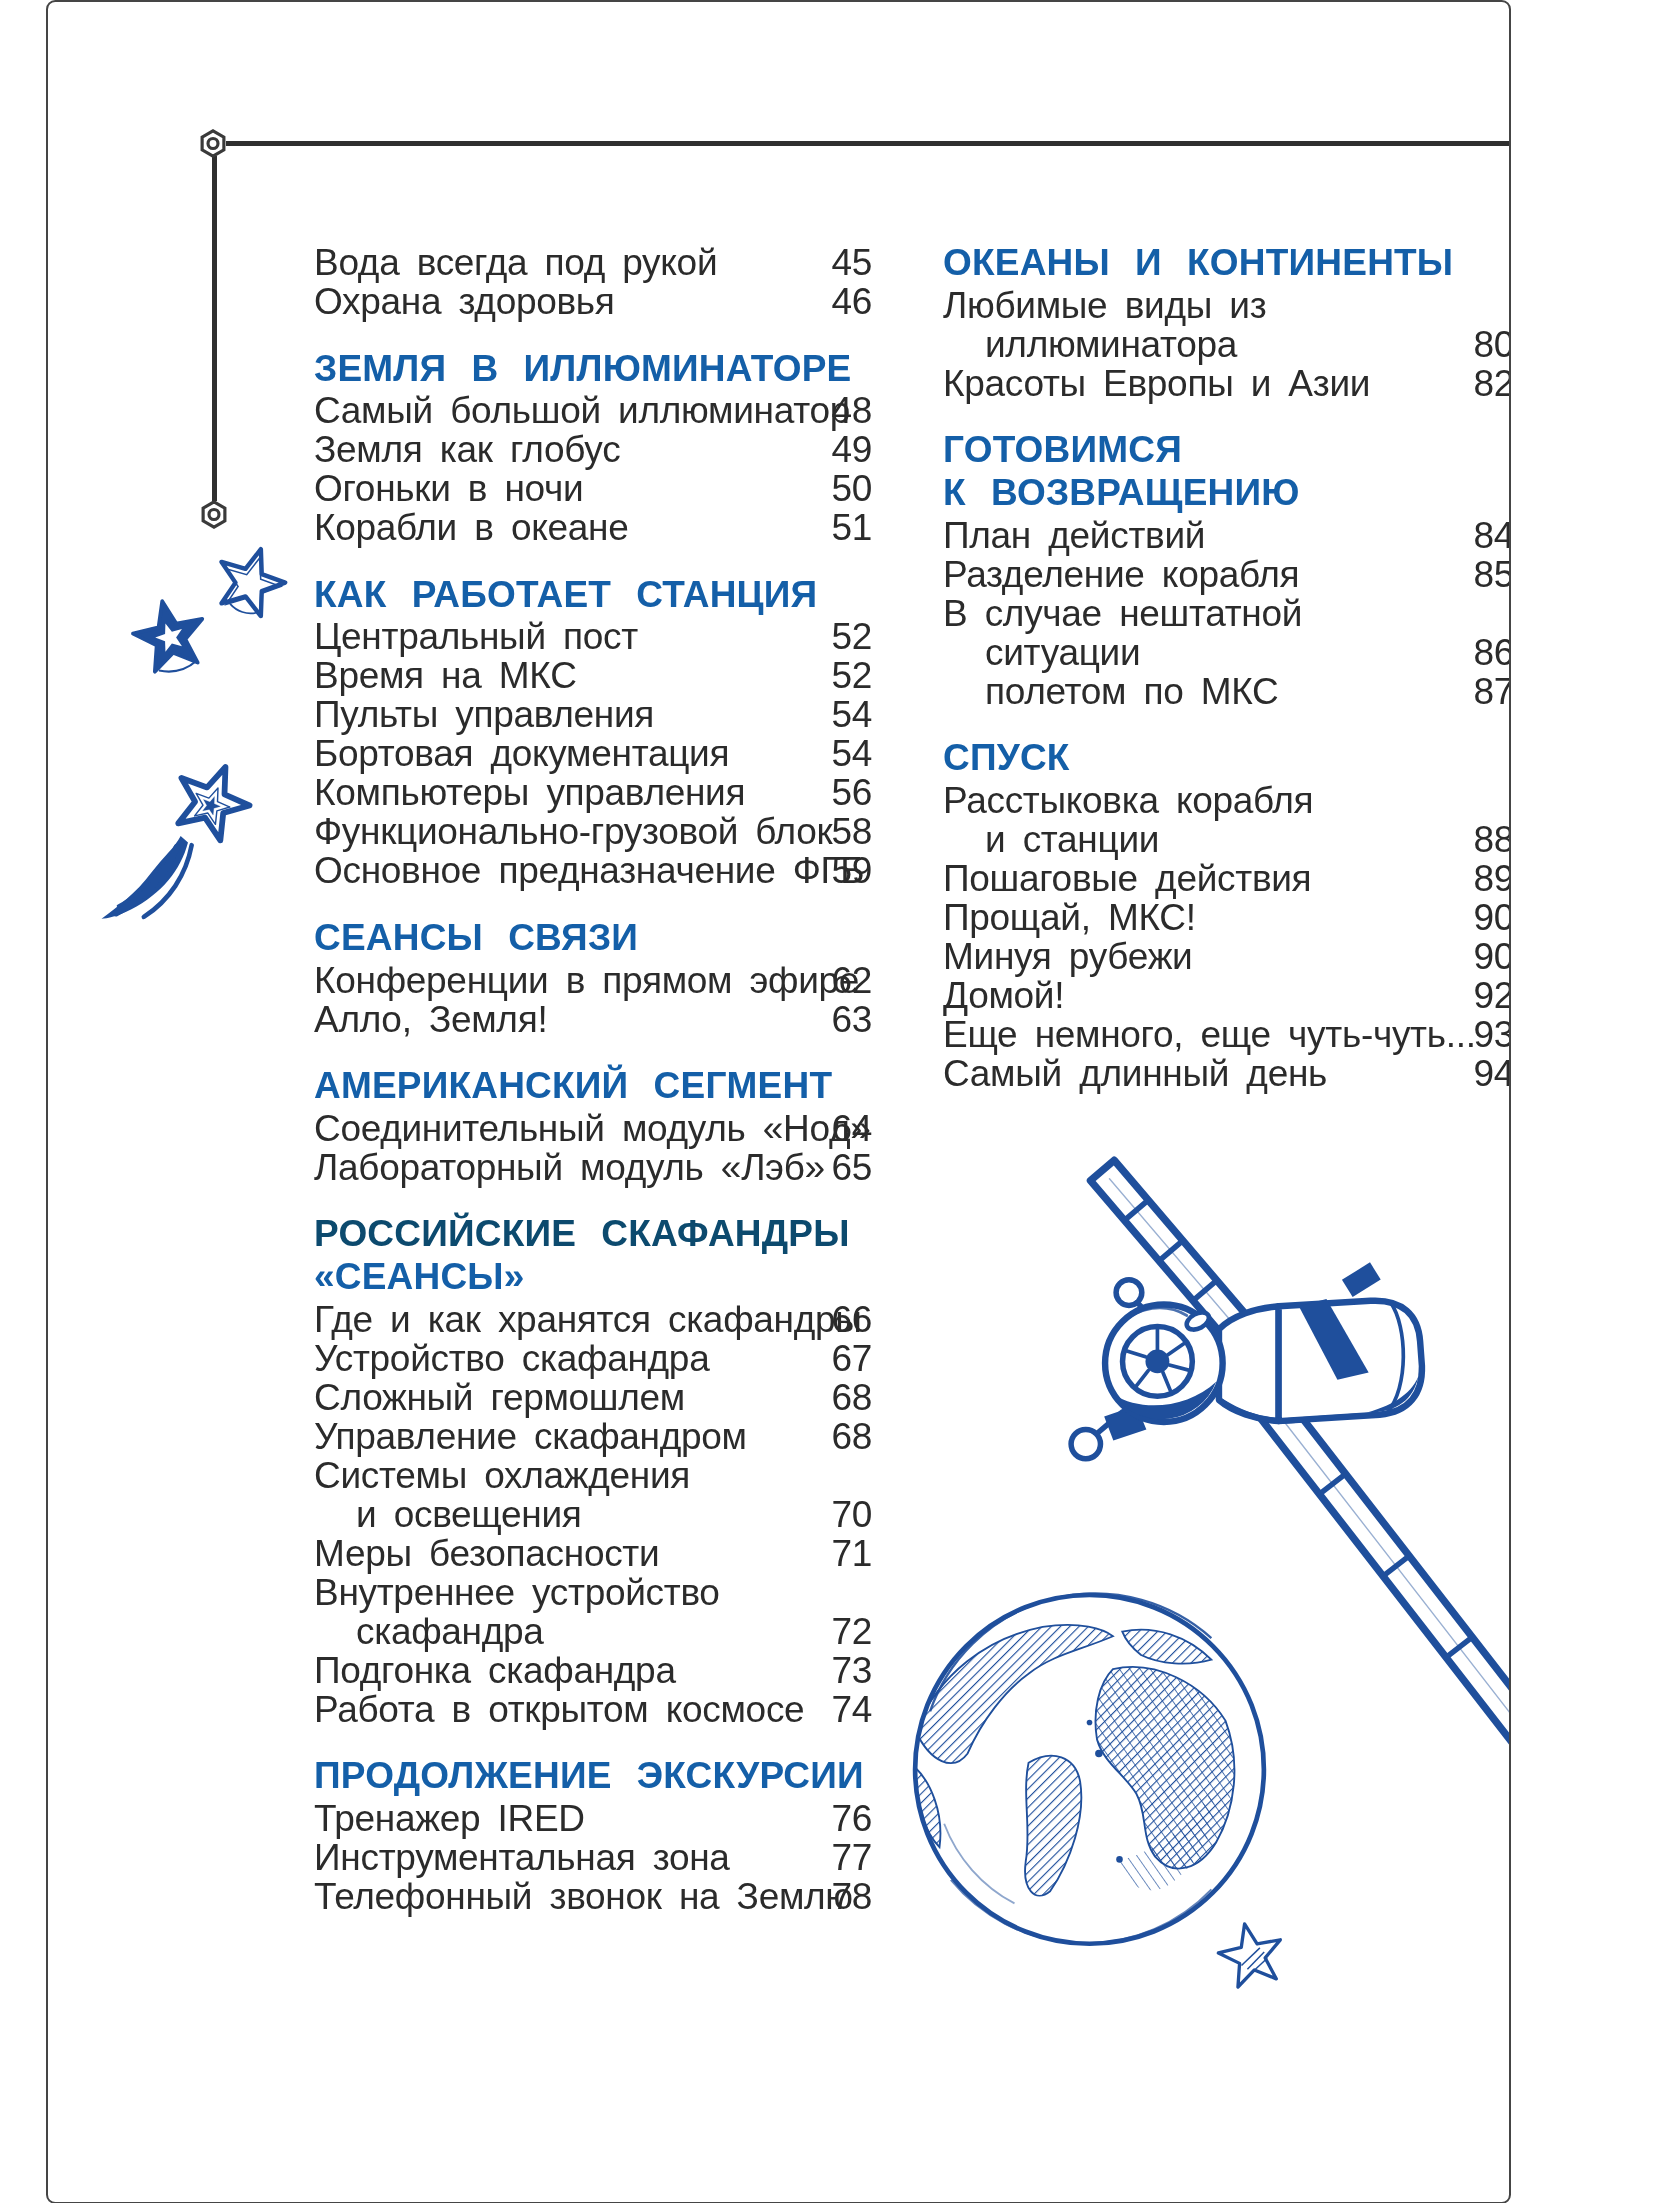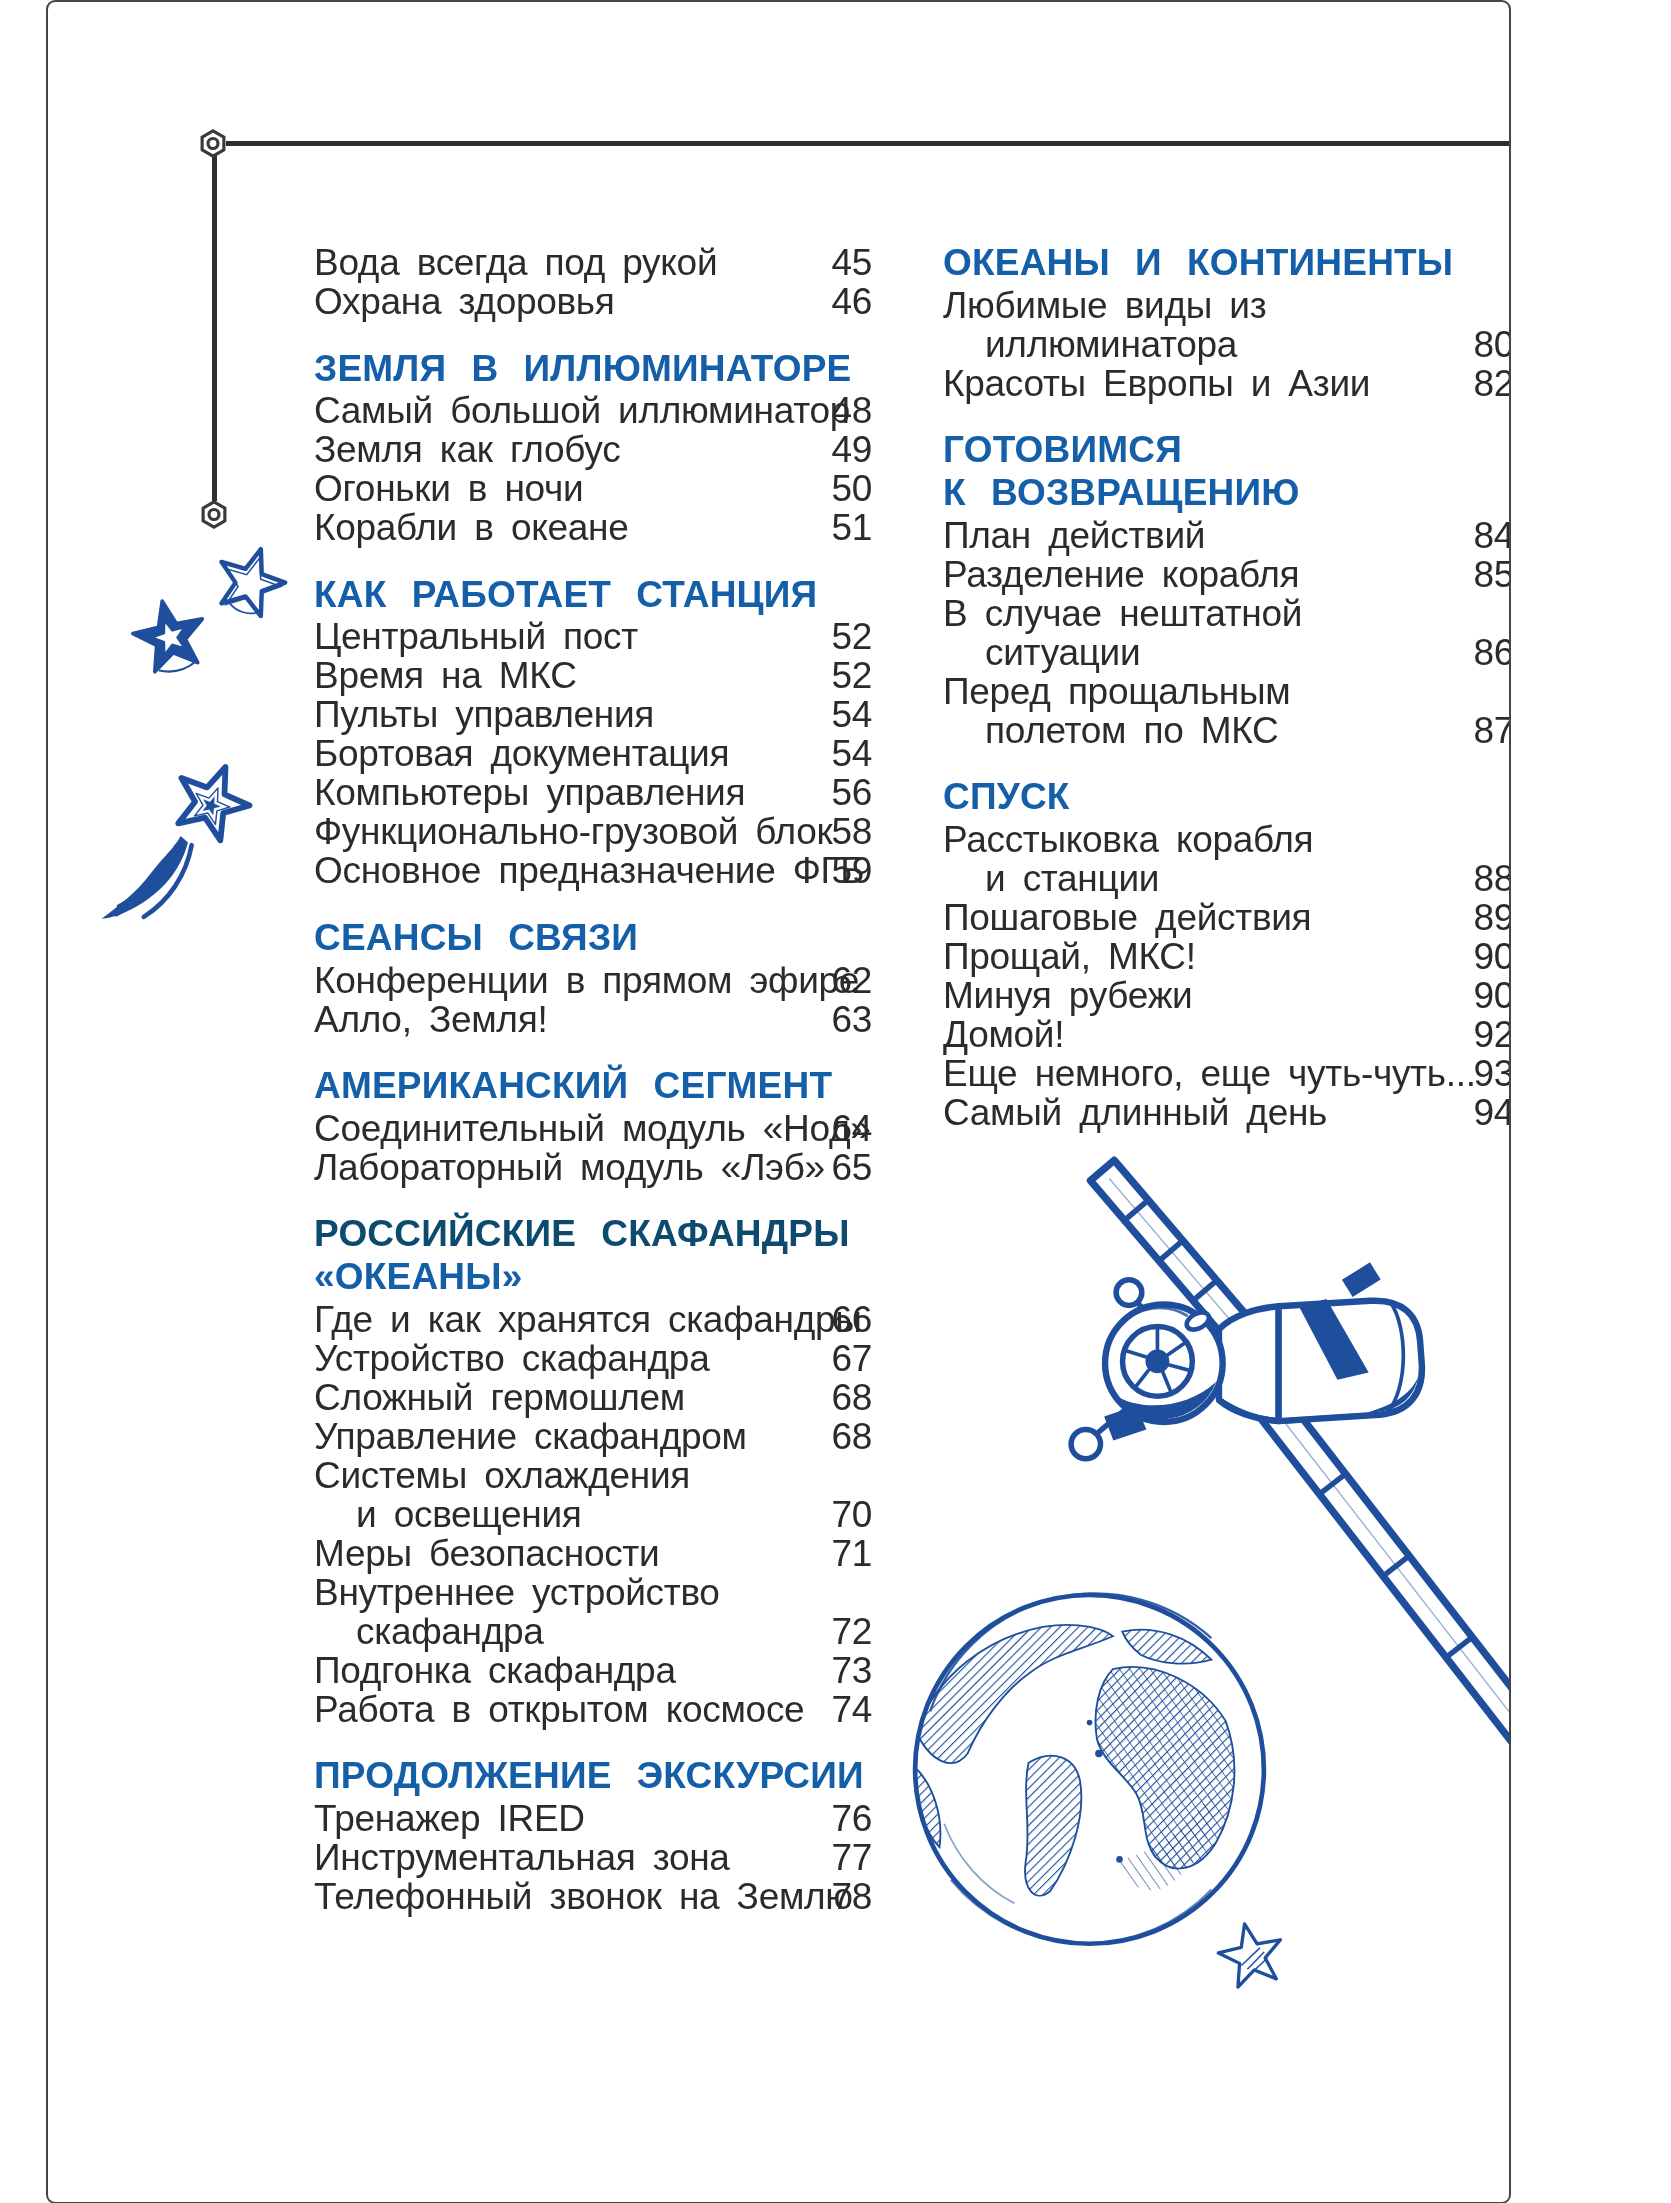--- a/index.html
+++ b/index.html
@@ -250,21 +250,21 @@
       <div class="toc-heading" style="color: rgb(20, 95, 168);">АМЕРИКАНСКИЙ СЕГМЕНТ</div>
       <div class="toc-row">
         <span class="t">Соединительный модуль «Нод»</span>
         <span class="n">64</span>
       </div>
       <div class="toc-row">
         <span class="t">Лабораторный модуль «Лэб»</span>
         <span class="n">65</span>
       </div>
       <div class="toc-heading" style="color: #0c4a6e;">РОССИЙСКИЕ СКАФАНДРЫ</div>
-      <div class="toc-heading cont" style="margin-top: 0px; color: rgb(20, 95, 168);">«ОКЕАНЫ»</div>
+      <div class="toc-heading cont" style="margin-top: 0px; color: rgb(20, 95, 168);">«СЕАНСЫ»</div>
       <div class="toc-row">
         <span class="t">Где и как хранятся скафандры</span>
         <span class="n">66</span>
       </div>
       <div class="toc-row">
         <span class="t">Устройство скафандра</span>
         <span class="n">67</span>
       </div>
       <div class="toc-row">
         <span class="t">Сложный гермошлем</span>
@@ -342,24 +342,20 @@
       </div>
       <div class="toc-row">
         <span class="t">В случае нештатной</span>
         <span class="n"></span>
       </div>
       <div class="toc-row">
         <span class="t indent">ситуации</span>
         <span class="n">86</span>
       </div>
       <div class="toc-row">
-        <span class="t">Перед прощальным</span>
-        <span class="n"></span>
-      </div>
-      <div class="toc-row">
         <span class="t indent">полетом по МКС</span>
         <span class="n">87</span>
       </div>
       <div class="toc-heading" style="color: rgb(20, 95, 168);">СПУСК</div>
       <div class="toc-row">
         <span class="t">Расстыковка корабля</span>
         <span class="n"></span>
       </div>
       <div class="toc-row">
         <span class="t indent">и станции</span>

